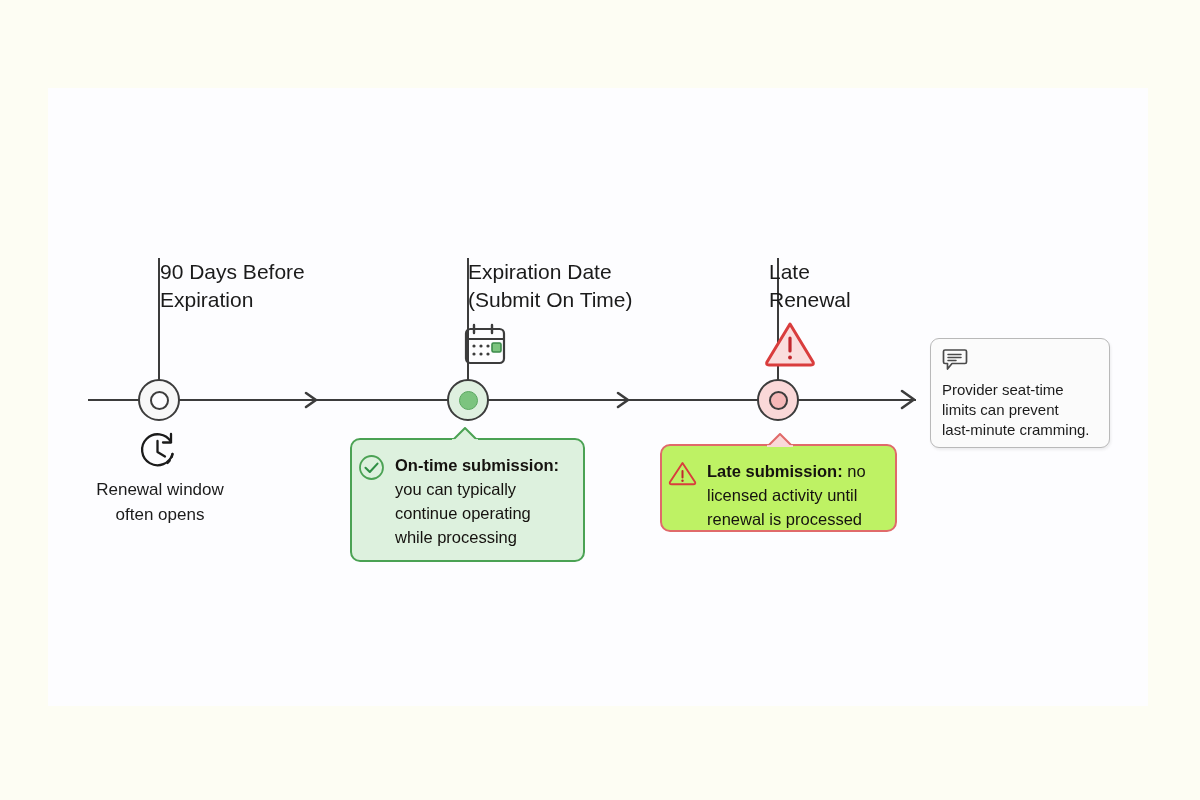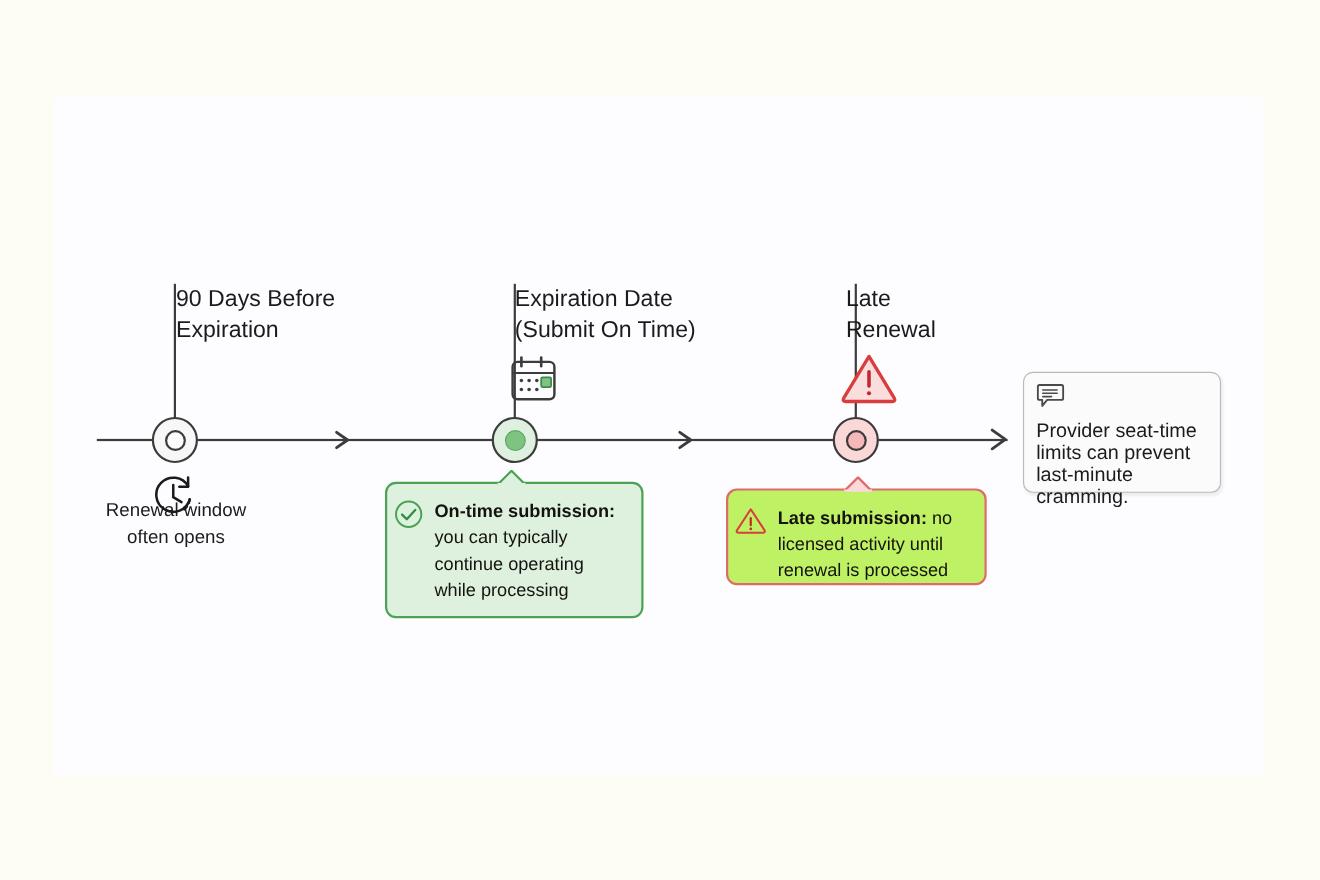--- a/index.html
+++ b/index.html
@@ -107,21 +107,21 @@
   
   .axis-icon { position: absolute; }
   #calendar-icon { left: 461px; top: 319px; }
   #warning-icon  { left: 762px; top: 318px; }
   #clock-icon    { left: 136px; top: 428px; }
 
   
   #sub-caption-1 {
     position: absolute;
     left: 60px;
-    top: 451px;
+    top: 477px;
     width: 200px;
     text-align: center;
     font-size: 17px;
     line-height: 25px;
     color: #1b1b1b;
     white-space: pre-line;
   }
 
   
   .callout {
@@ -177,21 +177,21 @@
     width: 180px;
     height: 110px;
     box-sizing: border-box;
     background: #fbfbfb;
     border: 1.5px solid #b9b9b9;
     border-radius: 9px;
     padding: 9px 11px;
     box-shadow: 1px 2px 3px rgba(0,0,0,0.07);
   }
   #note-box .note-text {
-    font-size: 18px;
+    font-size: 15px;
     line-height: 20px;
     color: #1b1b1b;
     margin-top: 4px;
     white-space: pre-line;
   }
 </style>
 </head>
 <body>
 
 <div id="canvas"></div>

